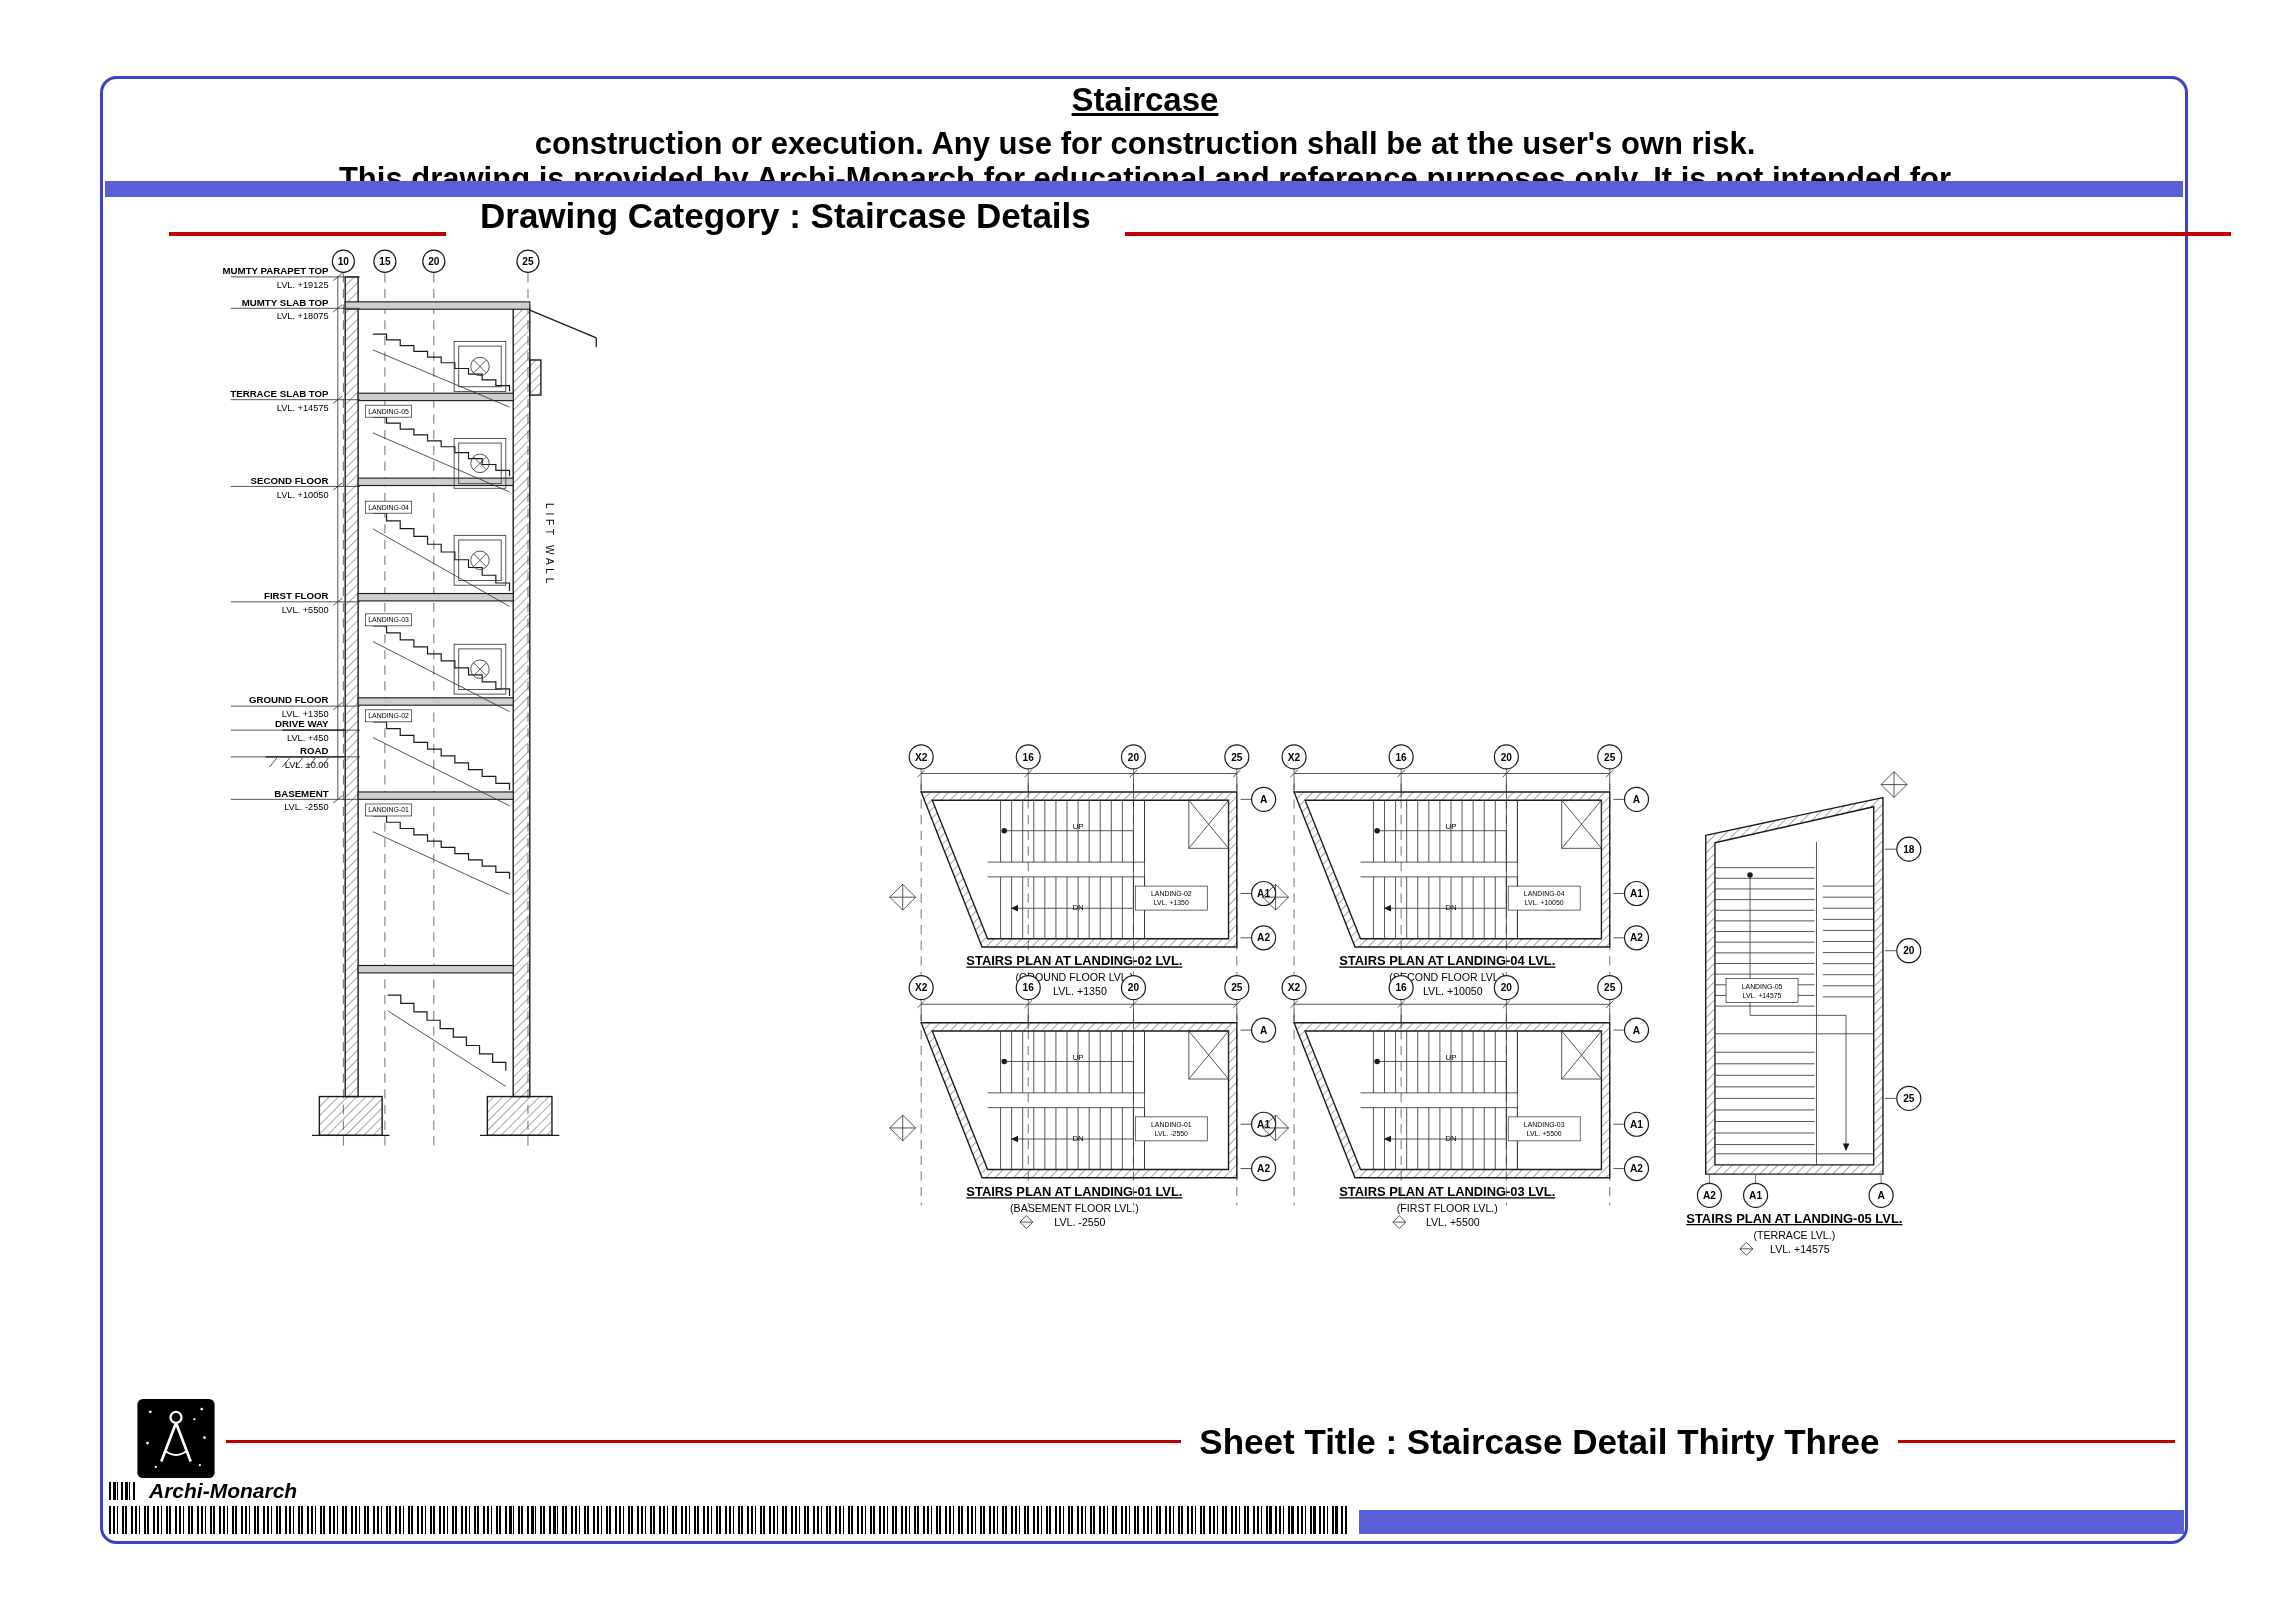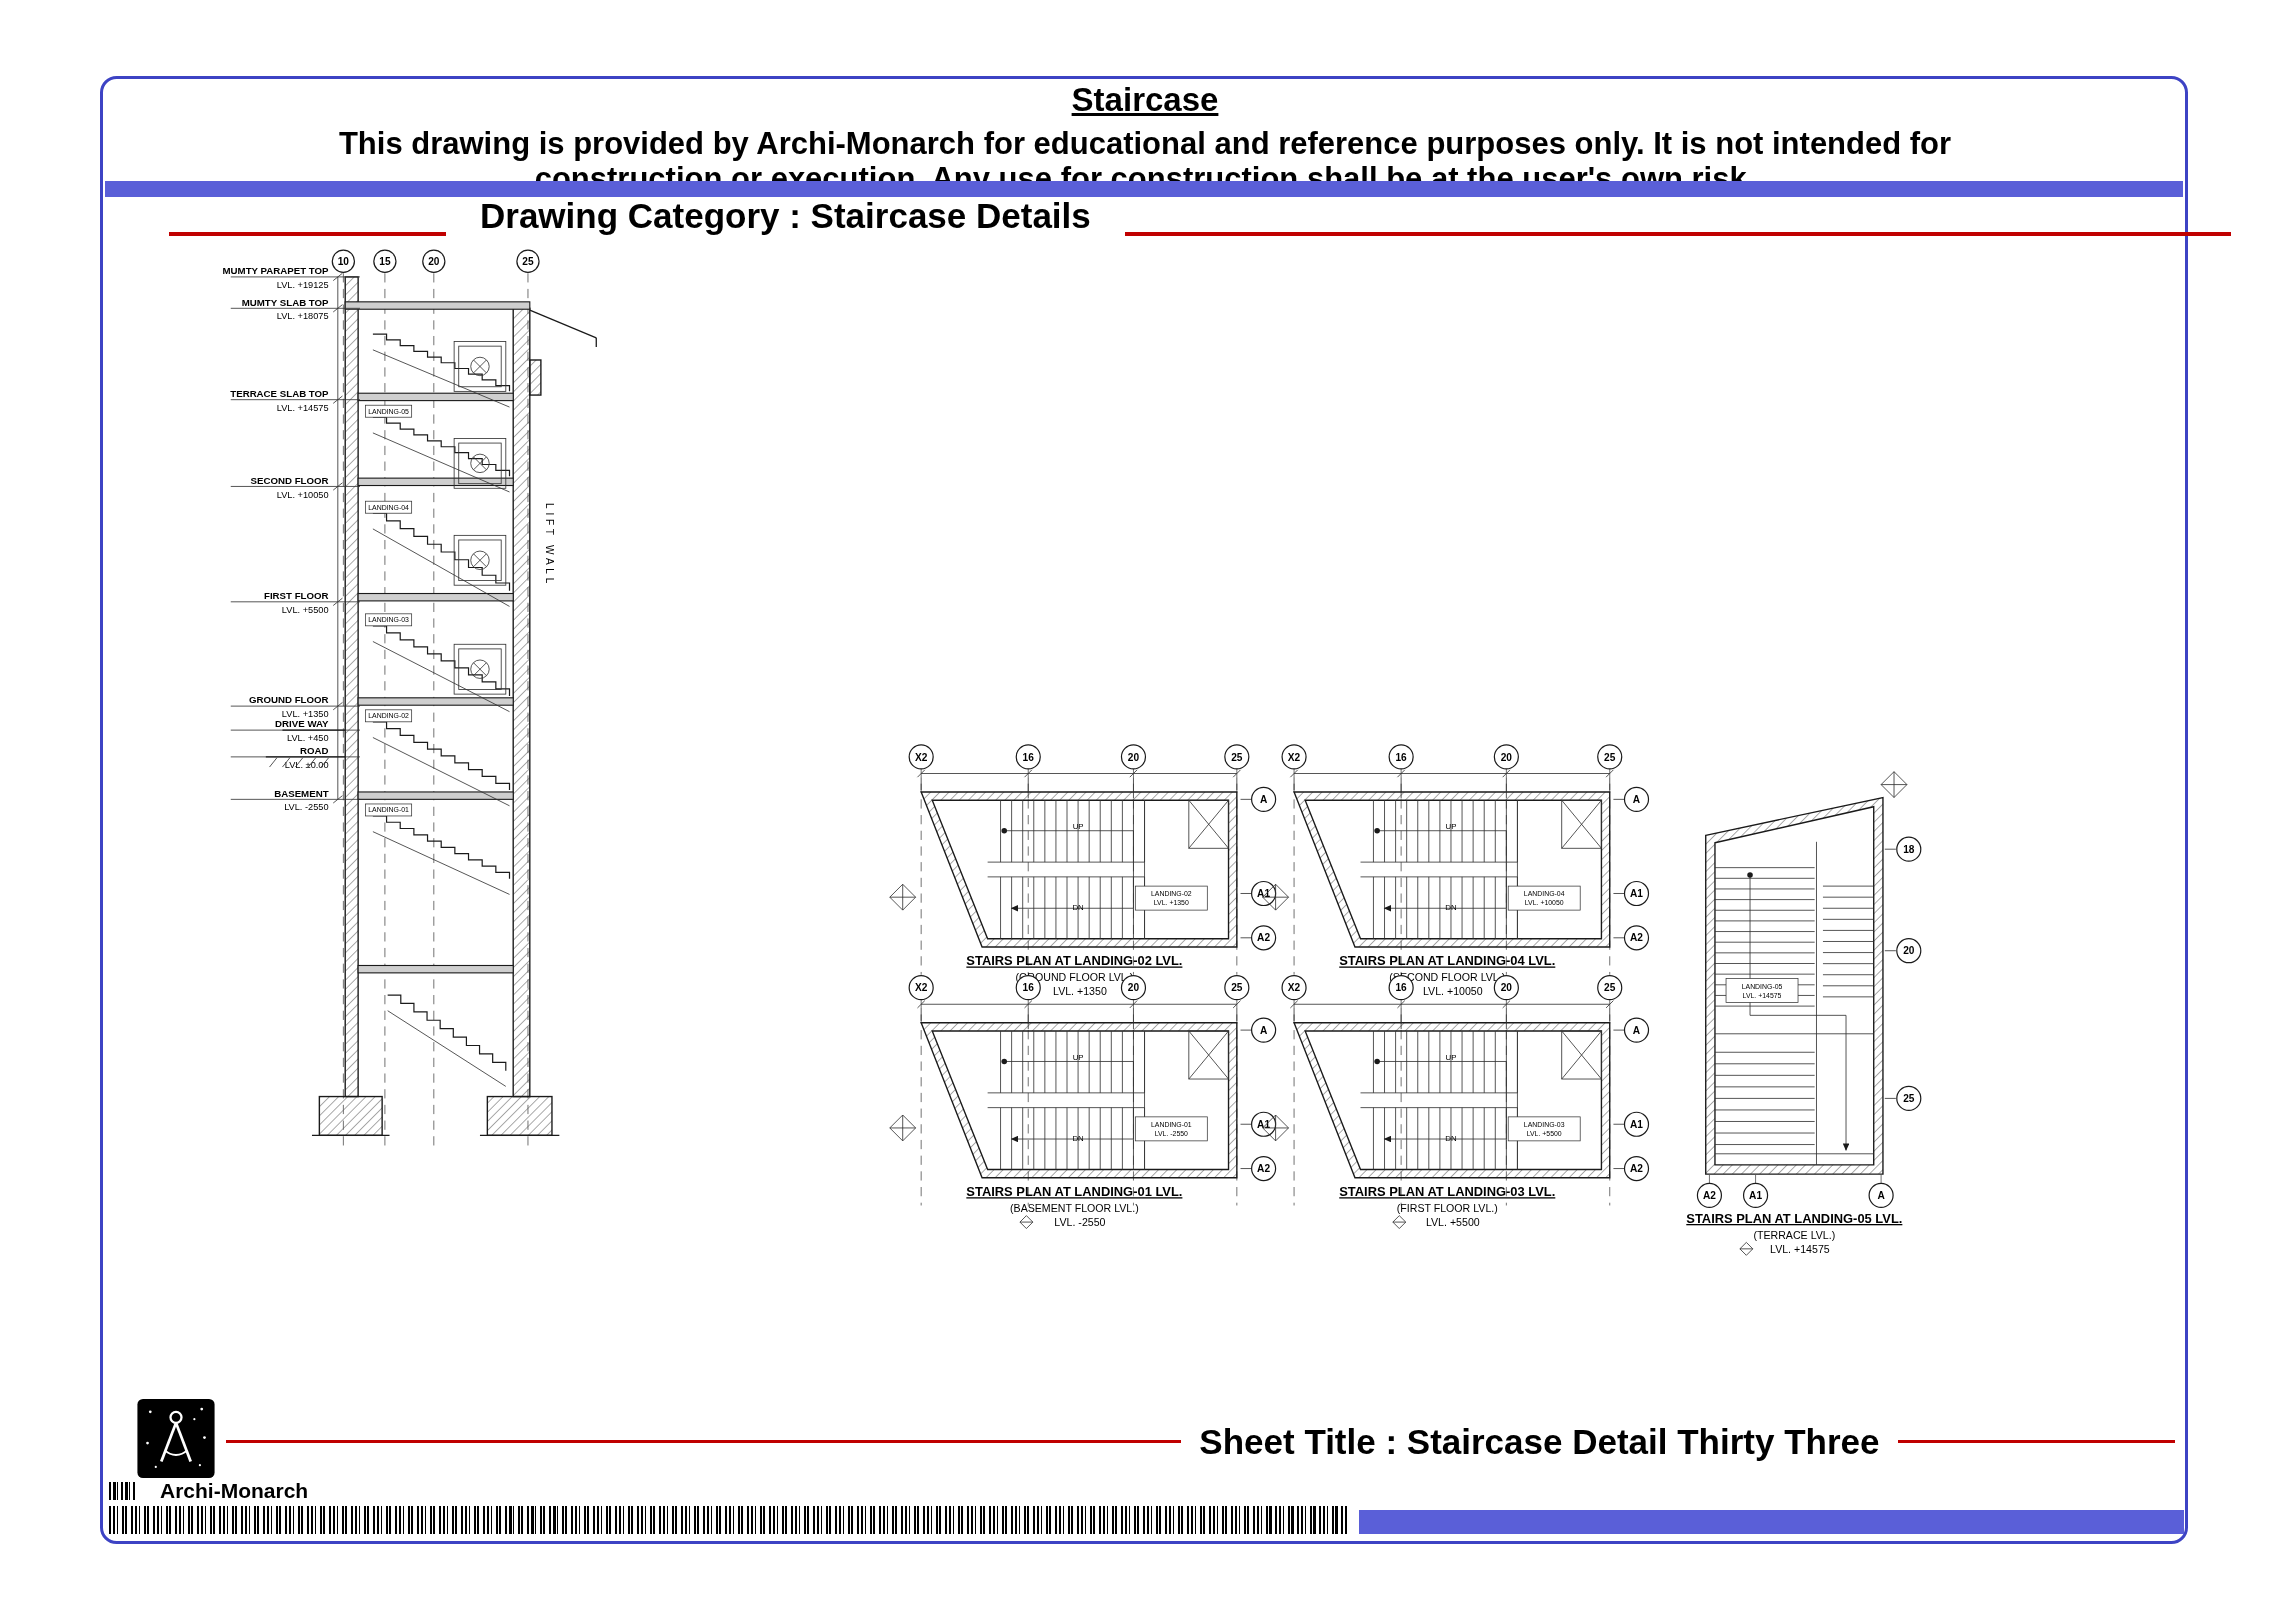--- a/index.html
+++ b/index.html
@@ -28,21 +28,21 @@
   .cat-right { flex:1; }
   .cat-title { font-size:35px; font-weight:bold; white-space:nowrap; }
   .sheet-row {
     position:absolute; left:226px; right:115px; top:1421px; height:41px;
     display:flex; align-items:center; gap:18.5px;
   }
   .sheet-left { flex:1; }
   .sheet-right { width:277px; }
   .sheet-title { font-size:35px; font-weight:bold; white-space:nowrap; }
   .logo { position:absolute; left:137px; top:1399px; width:78px; height:79px; }
-  .logo-row { position:absolute; left:109px; top:1479px; height:24px; display:flex; align-items:center; gap:23px; }
+  .logo-row { position:absolute; left:109px; top:1479px; height:24px; display:flex; align-items:center; gap:12px;font-style:italic; }
   .mini-code {
     width:28px; height:17.5px;
     background:repeating-linear-gradient(90deg,#000 0 1.8px,#fff 1.8px 3.7px,#000 3.7px 6.5px,#fff 6.5px 8.3px,#000 8.3px 9.2px,#fff 9.2px 12px);
   }
   .logo-text { font-size:21px; font-weight:bold; white-space:nowrap; }
   .barcode {
     position:absolute; left:109px; top:1506px; width:1240px; height:28px;
     background:repeating-linear-gradient(90deg,#000 0 1.8px,#fff 1.8px 3.7px,#000 3.7px 6.5px,#fff 6.5px 8.3px,#000 8.3px 9.2px,#fff 9.2px 13px,#000 13px 14.8px,#fff 14.8px 15.7px,#000 15.7px 18.5px,#fff 18.5px 22px);
   }
   svg.drawing { position:absolute; left:0; top:0; width:2290px; height:1619px; }
@@ -67,22 +67,22 @@
 </style>
 </head>
 <body>
 
 <div class="page">
 
   <div class="frame"></div>
 
   <div class="disclaimer">
     <div class="disc-title">Staircase</div>
+    <div class="disc-line">construction or execution. Any use for construction shall be at the user's own risk.</div>
     <div class="disc-line">This drawing is provided by Archi-Monarch for educational and reference purposes only. It is not intended for</div>
-    <div class="disc-line">construction or execution. Any use for construction shall be at the user's own risk.</div>
   </div>
 
   <div class="blue-bar bar-top"></div>
 
   <div class="cat-row">
     <div class="red-line cat-left"></div>
     <div class="cat-title">Drawing Category : Staircase Details</div>
     <div class="red-line cat-right"></div>
   </div>
 

